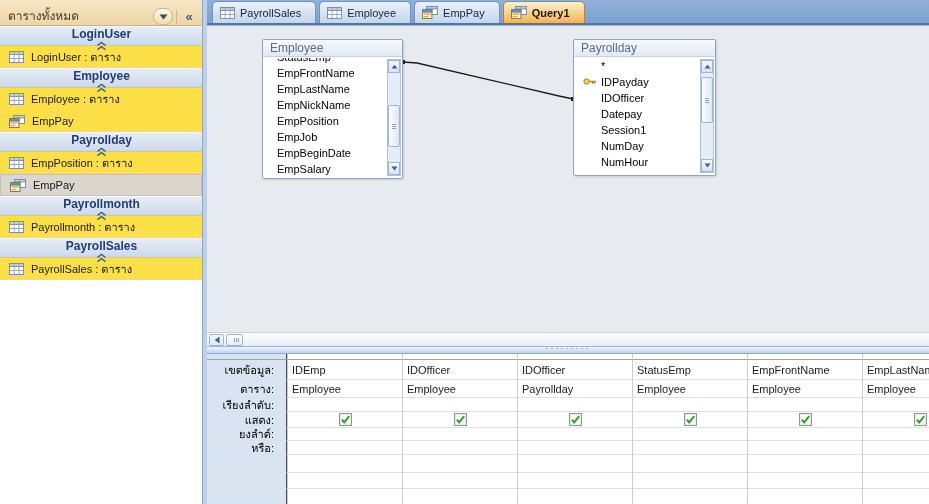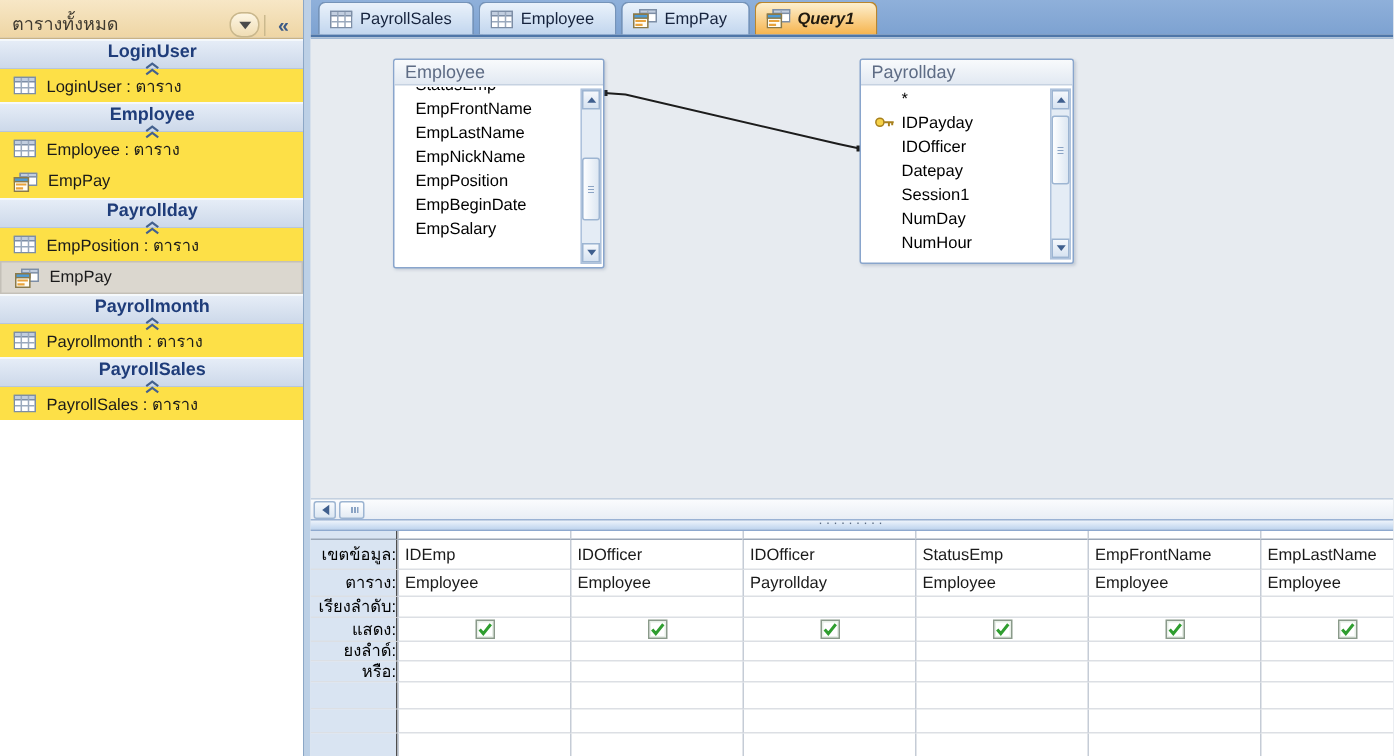--- a/index.html
+++ b/index.html
@@ -20,21 +20,21 @@
   .sb-item { height:22px; display:flex; align-items:center; gap:7px; padding-left:9px; background:#fde047; cursor:pointer; }
   .sb-item.selected { background:#dbd7cf; border:1px solid #c4c0b8; }
   .sb-item-label { color:#1a1a1a; white-space:nowrap; }
 
   
   #main { position:relative; width:726px; height:100%; border-left:4px solid #bcd0e6; display:flex; flex-direction:column; overflow:hidden; }
 
   
   #tabbar { height:25px; flex:none; background:linear-gradient(#8fb0da,#7da2d1); border-bottom:2px solid #4e76a8; display:flex; align-items:flex-end; padding-left:5px; gap:3px; }
   .tab { height:22px; display:flex; align-items:center; gap:5px; padding:0 14px 0 7px; border:1px solid #7593b8; border-bottom:none; border-radius:5px 5px 0 0; background:linear-gradient(#eaf2fb,#c2d6ee); color:#16233d; cursor:pointer; white-space:nowrap; }
-  .tab.active { background:linear-gradient(#fdf0cf,#f6b44e); border-color:#b9862e; font-weight:bold; color:#201a10;font-style:italic; }
+  .tab.active { background:linear-gradient(#fdf0cf,#f6b44e); border-color:#b9862e; font-weight:bold; color:#201a10; }
 
   
   #design { position:relative; flex:none; height:321px; background:#e7ebf0; border-top:1px solid #9fb8d4; overflow:hidden; }
   #joinline { position:absolute; left:0; top:0; width:726px; height:307px; }
   .fieldbox { position:absolute; background:#fff; border:1px solid #89a5cc; border-radius:2px; box-shadow:1px 1px 2px rgba(90,110,140,.25); overflow:hidden; }
   #box-0 { left:55px; top:13px; width:141px; height:140px; }
   #box-1 { left:366px; top:13px; width:143px; height:137px; }
   .fb-header { height:17px; background:linear-gradient(#f8fafc,#e2e9f2); border-bottom:1px solid #c6d2e1; padding:1px 0 0 7px; color:#5e6c85; font-size:12px; cursor:move; }
   .fb-list { position:absolute; left:1px; right:16px; top:18px; bottom:1px; overflow:hidden; }
   .fb-row { height:16px; line-height:16px; padding-left:13px; position:relative; white-space:nowrap; color:#000; cursor:default; }
@@ -58,21 +58,21 @@
   .hthumb::after { content:""; position:absolute; top:3px; bottom:3px; left:45%; width:5px; background:repeating-linear-gradient(90deg,#8aa3c4 0 1px,transparent 1px 2px); }
 
   
   #splitter { height:8px; flex:none; background:linear-gradient(#eef4fb,#bed4ee); border-top:1px solid #9ab2d4; border-bottom:1px solid #8ea9cf; display:flex; align-items:center; justify-content:center; cursor:row-resize; }
   #splitter .dots { letter-spacing:2px; font-size:9px; line-height:4px; color:#5a6b84; position:relative; top:-2px; }
 
   
   #grid { flex:1; background:#fff; overflow:hidden; }
   .grow { display:flex; }
   .gcell { flex:none; border-bottom:1px solid #dcdfe4; overflow:hidden; white-space:nowrap; }
-  .glabel { width:58px; background:#d9e4f2; border-right:1px solid #4d4d4d; text-align:right; padding-right:0; color:#000; }
+  .glabel { width:80px; background:#d9e4f2; border-right:1px solid #4d4d4d; text-align:right; padding-right:12px; color:#000; }
   .gcol { width:115px; border-left:1px solid #c5ccd6; padding-left:4px; }
   .gcol:first-of-type { border-left:none; }
   .grow.gap .gcell { border-bottom:1px solid #9aa6b6; }
   .gcheck { display:flex; align-items:center; justify-content:center; padding-left:0; }
   .cb { width:13px; height:13px; background:#fff; border:1px solid #8a9a8a; box-shadow:inset 0 0 0 1px #e8f0e8; display:flex; align-items:center; justify-content:center; cursor:pointer; }
 
   .icon { display:inline-flex; flex:none; align-items:center; justify-content:center; }
 </style>
 </head>
 <body>
@@ -292,20 +292,21 @@
       <div class="fieldbox" id="box-0">
           <div class="fb-header">Employee</div>
           <div class="fb-list">
             <div class="fb-row partial-top">
               <span>StatusEmp</span>
             </div>
             <div class="fb-row"><span>EmpFrontName</span></div>
             <div class="fb-row"><span>EmpLastName</span></div>
             <div class="fb-row"><span>EmpNickName</span></div>
             <div class="fb-row"><span>EmpPosition</span></div>
+            <div class="fb-row"><span>EmpJob</span></div>
             <div class="fb-row"><span>EmpBeginDate</span></div>
             <div class="fb-row"><span>EmpSalary</span></div>
           </div>
           <div class="vscroll">
             <span class="varrow">
               <span class="icon">
                 <svg width="7" height="5">
                   <path d="M0.5,4.5 L3.5,0.8 L6.5,4.5 Z" fill="#3f5f8e"></path>
                 </svg>
               </span>

